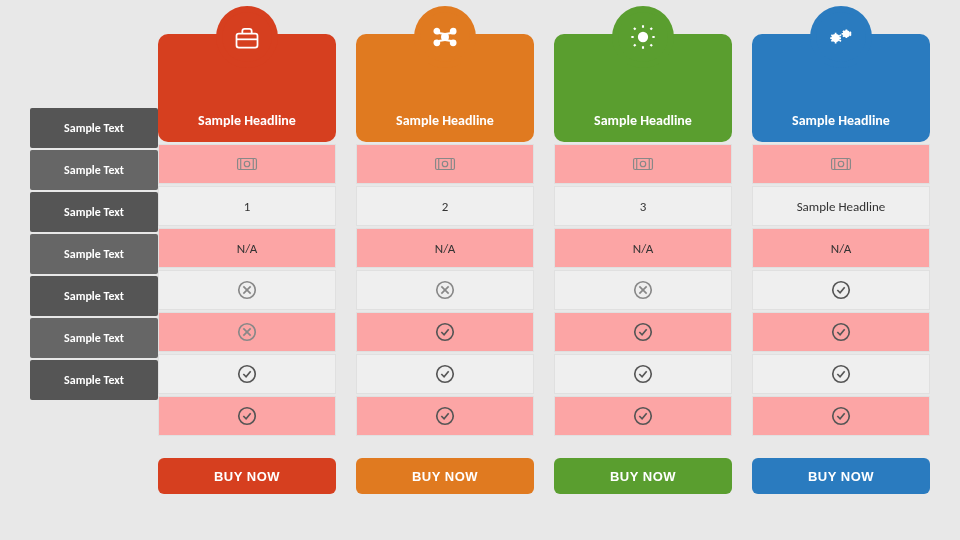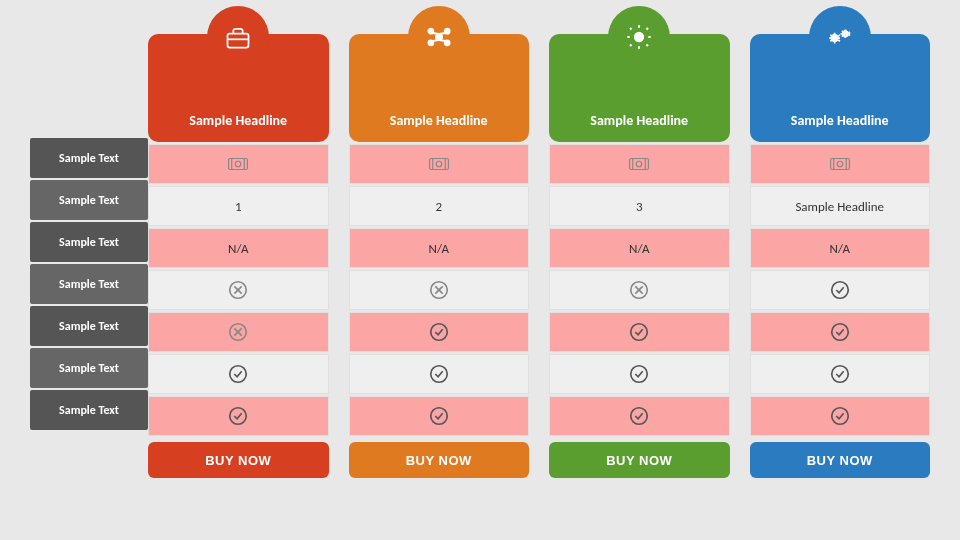--- a/index.html
+++ b/index.html
@@ -26,23 +26,23 @@
     .table-area {
       display: flex;
       flex-direction: row;
       align-items: flex-start;
       width: 100%;
     }
     
     .label-col {
       display: flex;
       flex-direction: column;
-      width: 118px;
+      width: 128px;
       flex-shrink: 0;
-      margin-top: 104px;
+      margin-top: 74px;
     }
     .label-cell {
       height: 40px;
       background: #555;
       color: #fff;
       font-size: 12px;
       font-weight: 700;
       display: flex;
       align-items: center;
       justify-content: center;
@@ -152,21 +152,21 @@
     
     .buy-btn {
       height: 36px;
       border-radius: 6px;
       color: #fff;
       font-size: 13px;
       font-weight: 800;
       display: flex;
       align-items: center;
       justify-content: center;
-      margin-top: 4px;
+      margin-top: 20px;
       cursor: pointer;
       letter-spacing: 0.5px;
       border: none;
       width: 100%;
     }
     .col-red .buy-btn { background: #d63f1f; }
     .col-orange .buy-btn { background: #e07a20; }
     .col-green .buy-btn { background: #5a9e2f; }
     .col-blue .buy-btn { background: #2a7bbf; }
   </style>

